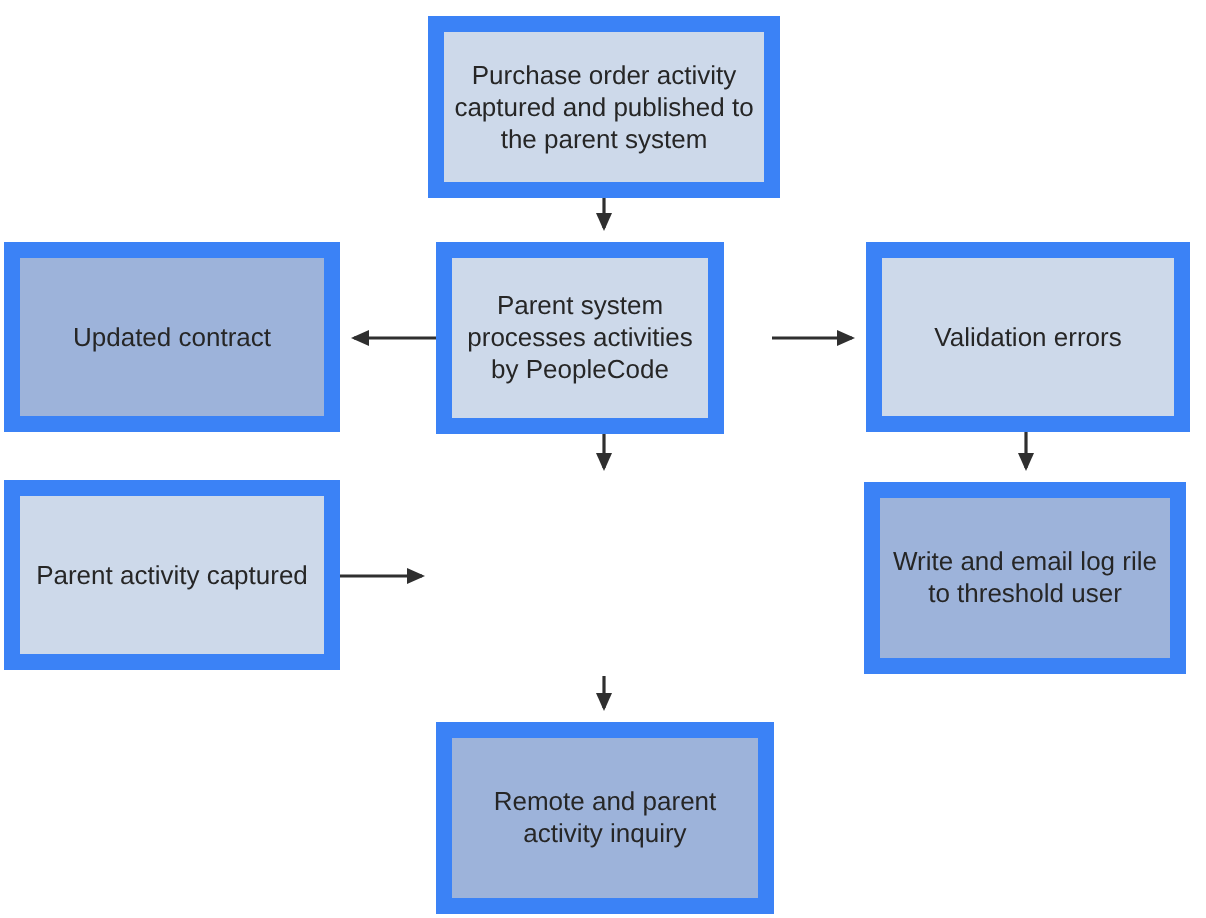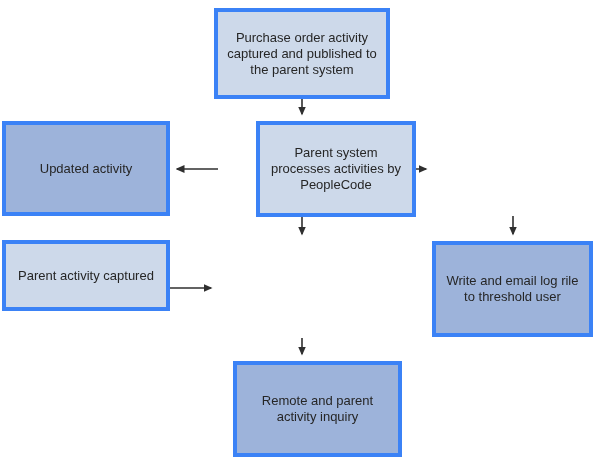--- a/index.html
+++ b/index.html
@@ -11,41 +11,41 @@
     position: relative;
     width: 603px;
     height: 459px;
     background: #ffffff;
     font-family: "Liberation Sans", sans-serif;
     overflow: hidden;
   }
   .node {
     position: absolute;
     box-sizing: border-box;
-    border: 4px solid #3b82f6;
+    border: 8px solid #3b82f6;
     display: flex;
     align-items: center;
     justify-content: center;
     text-align: center;
     padding: 4px 5px;
     font-size: 13px;
     line-height: 16px;
     color: #262626;
   }
   .node.light { background: #cdd9ea; }
   .node.dark  { background: #9db3da; }
 
   .n-purchase  { left: 214px; top: 8px;   width: 176px; height: 91px; }
-  .n-process   { left: 218px; top: 121px; width: 160px; height: 96px; margin-left: 38px; }
+  .n-process   { left: 218px; top: 121px; width: 144px; height: 96px; }
   .n-contract  { left: 2px;   top: 121px; width: 168px; height: 95px; }
   .n-valid     { left: 433px; top: 121px; width: 162px; height: 95px; }
-  .n-captured  { left: 2px;   top: 240px; width: 168px; height: 71px; }
+  .n-captured  { left: 2px;   top: 240px; width: 168px; height: 95px; }
   .n-table     { left: 218px; top: 241px; width: 169px; height: 97px; }
   .n-logfile   { left: 432px; top: 241px; width: 161px; height: 96px; text-align: center; }
-  .n-inquiry   { left: 218px; top: 361px; width: 169px; height: 96px; margin-left: 15px; }
+  .n-inquiry   { left: 218px; top: 361px; width: 169px; height: 96px; }
 
   .connectors {
     position: absolute;
     left: 0; top: 0;
     width: 603px;
     height: 459px;
     pointer-events: none;
   }
   .connectors line {
     stroke: #2f2f2f;
@@ -74,23 +74,26 @@
 
   <div class="node light n-purchase">
     <span>Purchase order activity captured and published to the parent system</span>
   </div>
 
   <div class="node light n-process">
     <span>Parent system processes activities by PeopleCode</span>
   </div>
 
   <div class="node dark n-contract">
-    <span>Updated activity</span>
+    <span>Updated contract</span>
   </div>
 
+  <div class="node light n-valid">
+    <span>Validation errors</span>
+  </div>
 
   <div class="node light n-captured">
     <span>Parent activity captured</span>
   </div>
 
 
   <div class="node dark n-logfile">
     <span>Write and email log rile to threshold user</span>
   </div>
 

